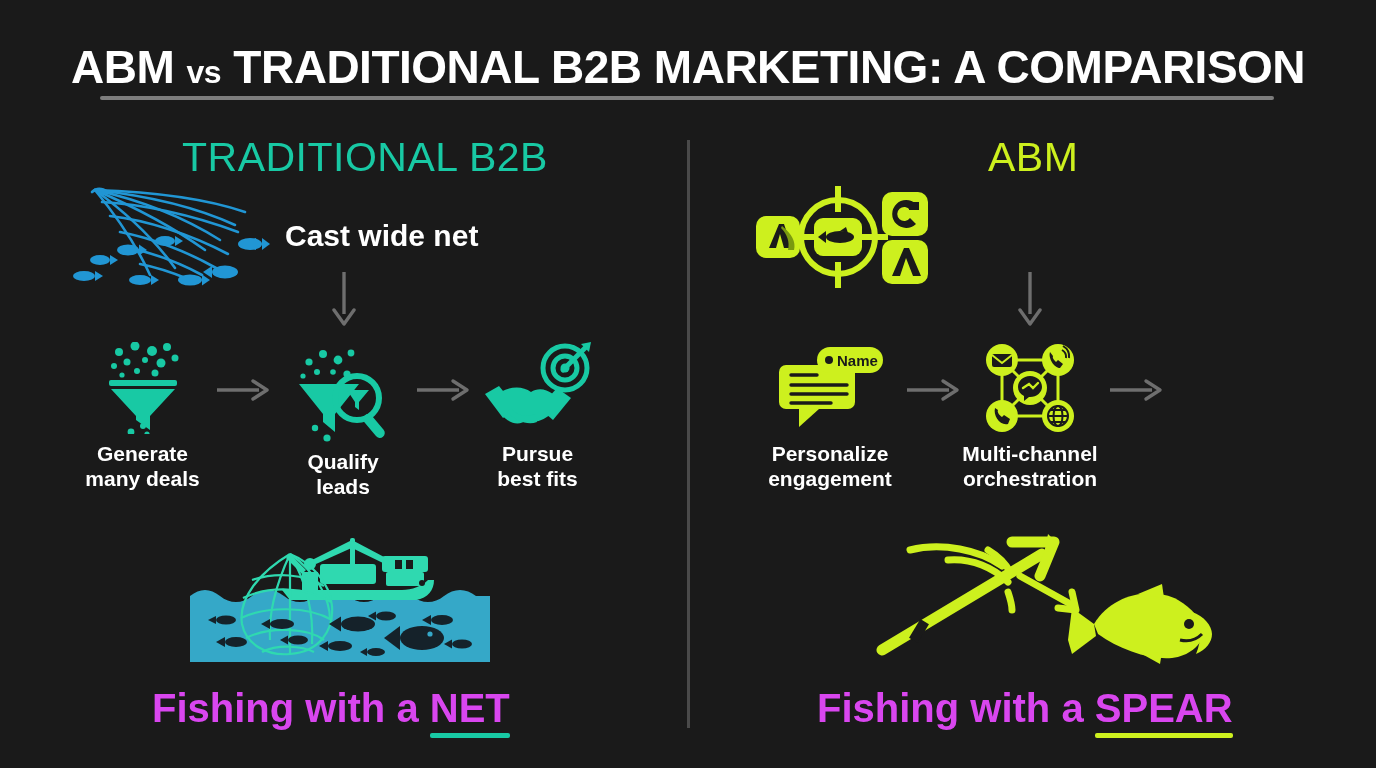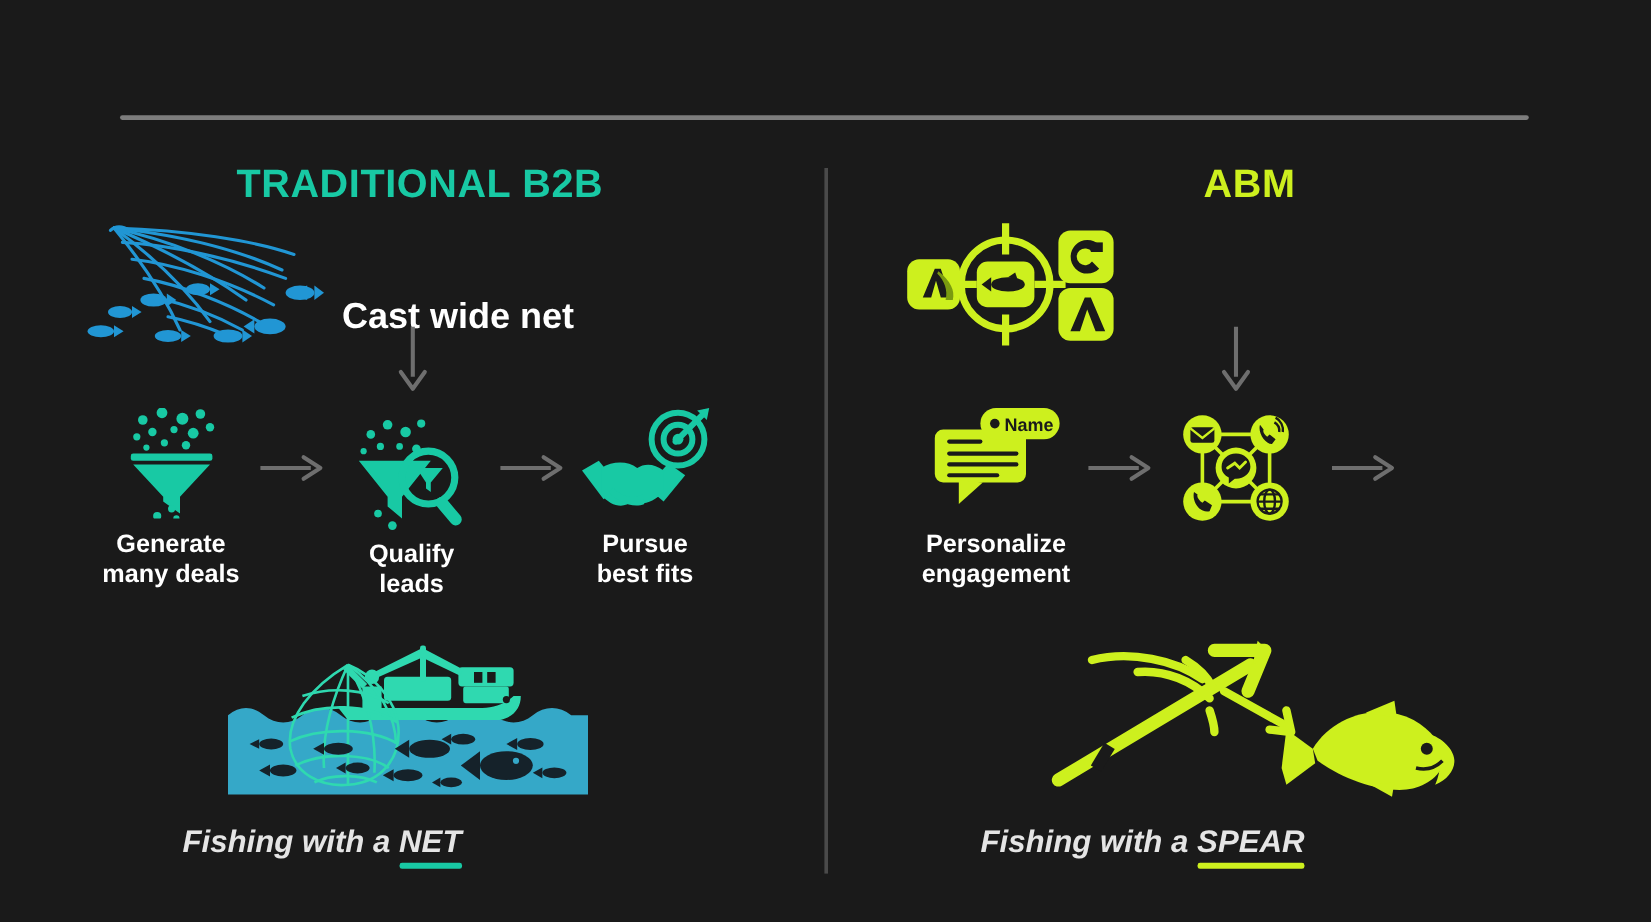--- a/index.html
+++ b/index.html
@@ -30,68 +30,71 @@
 
   
   .divider{
     position:absolute;left:687px;top:140px;width:3px;height:588px;
     background:#4a4a4a;
   }
 
   
   .col-head{
     position:absolute;top:134px;
-    font-size:33px;font-weight:bold;letter-spacing:0.5px;margin-left:15px;
+    font-size:41px;font-weight:normal;letter-spacing:0.5px;
   }
   .col-head.left{left:182px;color:#18c9a4;}
   .col-head.right{left:988px;color:#cdf01e;}
 
   
   .hero-icon{position:absolute;}
   .hero-text{
     position:absolute;color:#ffffff;font-size:30px;font-weight:bold;
     white-space:nowrap;
-    margin-top:28px;
   }
   .hero-text.left{left:285px;top:219px;}
   .hero-text.right{left:948px;top:219px;}
 
   .down-arrow{position:absolute;}
 
   
   .step{position:absolute;text-align:center;}
-  .step .step-icon{height:96px;display:flex;justify-content:center;}
+  .step .step-icon{height:96px;display:flex;align-items:center;justify-content:center;}
   .step .step-label{
     color:#ffffff;font-size:21px;font-weight:bold;line-height:1.18;
     margin-top:6px;white-space:pre-line;
   }
   .step-arrow{position:absolute;}
 
   
   .caption{
-    position:absolute;color:#e5e5e5;font-size:26px;font-weight:bold;
+    position:absolute;color:#d946ef;font-size:40px;font-weight:bold;
     white-space:nowrap;
-    font-style:italic;
   }
   .caption .hl{position:relative;display:inline-block;}
   .caption .hl .ul{
     position:absolute;left:0;right:0;bottom:-7px;height:5px;border-radius:2px;
   }
   .caption.left{left:152px;top:686px;}
   .caption.right{left:817px;top:686px;}
   .caption.left .ul{background:#18c9a4;}
   .caption.right .ul{background:#cdf01e;}
 
   .scene{position:absolute;}
 </style>
 </head>
 <body>
 
 <div class="page">
 
+  <div class="title">
+    <span>ABM</span>
+    <span class="vs">vs</span>
+    <span>TRADITIONAL B2B MARKETING: A COMPARISON</span>
+  </div>
   <div class="title-rule"></div>
 
   <div class="divider"></div>
 
   <div class="col-head left">TRADITIONAL B2B</div>
   <div class="col-head right">ABM</div>
 
   <div class="hero-icon" style="left:70px;top:180px;">
     <svg width="200" height="110" viewBox="0 0 200 110">
       <g stroke="#2196d4" stroke-width="2.6" fill="none" stroke-linecap="round">
@@ -395,20 +398,22 @@
           <line x1="70" y1="78" x2="90" y2="78"></line>
           <line x1="72" y1="72" x2="88" y2="72"></line>
           <line x1="72" y1="84" x2="88" y2="84"></line>
         </g>
 
         <circle cx="52" cy="50" r="17" fill="#cdf01e"></circle>
         <path d="M52 38 C45 38 40 43 40 49 C40 53 42 56 46 58 L46 63 L51 59 L52 59 C59 59 64 54 64 49 C64 43 59 38 52 38 Z" fill="#1a1a1a"></path>
         <path d="M45 50 L51 46 L55 50 L60 45" fill="none" stroke="#cdf01e" stroke-width="2.4" stroke-linecap="round"></path>
       </svg>
     </div>
+    <div class="step-label">Multi-channel
+orchestration</div>
   </div>
 
   <div class="step-arrow" style="left:1108px;top:378px;">
     <svg width="56" height="24" viewBox="0 0 56 24">
       <line x1="2" y1="12" x2="44" y2="12" stroke="#6e6e6e" stroke-width="3.4"></line>
       <path d="M38 3 L52 12 L38 21" fill="none" stroke="#6e6e6e" stroke-width="3.4" stroke-linecap="round" stroke-linejoin="round"></path>
     </svg>
   </div>
 
 

